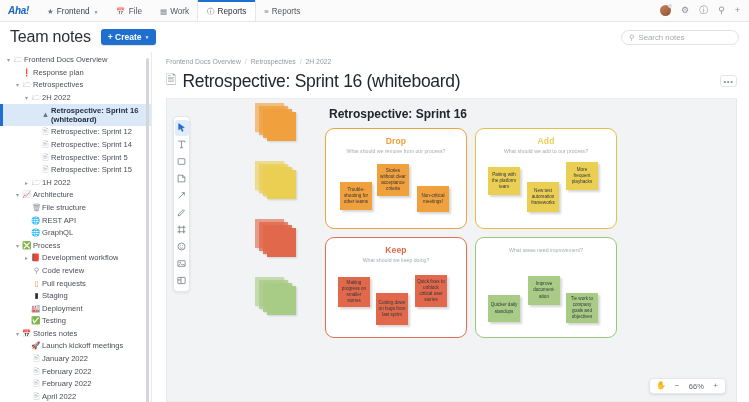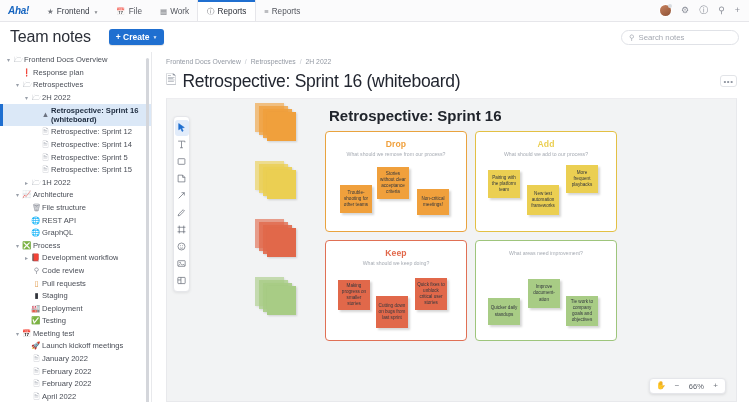--- a/index.html
+++ b/index.html
@@ -58,21 +58,20 @@
     width:4px;height:4px;border-radius:50%;background:#d9dde2;
   }
 
   
   .titlebar {
     height: 30px; min-height: 30px;
     display: flex; align-items: center;
     padding: 0 10px;
     background: #fff;
     position: relative;
-    gap: 8px;
   }
   .page-title { font-size: 16px; color: #2b2f38; font-weight: 400; letter-spacing: -0.2px;}
   .create-btn {
     margin-left: 10px;
     background: #1f6fd0; color: #fff;
     font-size: 8.5px; font-weight: bold;
     border-radius: 3px; padding: 3px 7px;
     display: flex; align-items: center; gap: 3px;
     cursor: pointer; border: none;
     box-shadow: 0 1px 1px rgba(0,0,0,.12);
@@ -196,24 +195,24 @@
   .stack i:nth-child(1) { left: 0;  top: 0;  opacity: .62; }
   .stack i:nth-child(2) { left: 4px;top: 3px;opacity: .78; }
   .stack i:nth-child(3) { left: 8px;top: 6px;opacity: .90; }
   .stack i:nth-child(4) { left: 12px;top: 9px; }
 
   
   .board {
     position: absolute; left: 158px; top: 2px;
     width: 292px;
   }
-  .board-title { font-size: 15px; font-weight: bold; color: #21252c; margin: 6px 0 7px 4px; }
+  .board-title { font-size: 12px; font-weight: bold; color: #21252c; margin: 6px 0 7px 4px; }
   .quads { display: grid; grid-template-columns: 1fr 1fr; gap: 8px 8px; }
   .quad {
-    background: #fff; border-radius: 4px;
+    background: #fff; border-radius: 9px;
     height: 101px; position: relative; overflow: hidden;
   }
   .quad-h { text-align: center; padding-top: 7px; }
   .quad-h .qt { font-size: 8.6px; font-weight: bold; letter-spacing: .1px;}
   .quad-h .qs { font-size: 5.2px; color: #a6abb3; margin-top: 1.5px; }
   .note {
     position: absolute;
     display: flex; align-items: center; justify-content: center; text-align: center;
     font-size: 4.6px; line-height: 6.2px; color: #33373e;
     padding: 2px; box-shadow: 1.5px 1.5px 2px rgba(0,0,0,.16);
@@ -387,21 +386,21 @@
             <span class="rlabel">Deployment</span>
           </div>
           <div class="row" style="padding-left: 22px;">
             <span class="twisty empty">▸</span>
             <span class="ricon" style="color: rgb(47, 163, 74);">✅</span>
             <span class="rlabel">Testing</span>
           </div>
           <div class="row" style="padding-left: 13px;">
             <span class="twisty">▾</span>
             <span class="ricon" style="color: rgb(154, 160, 170);">📅</span>
-            <span class="rlabel">Meeting test</span>
+            <span class="rlabel">Stories notes</span>
           </div>
           <div class="row" style="padding-left: 22px;">
             <span class="twisty empty">▸</span>
             <span class="ricon" style="color: rgb(208, 74, 58);">🚀</span>
             <span class="rlabel">Launch kickoff meetings</span>
           </div>
           <div class="row" style="padding-left: 22px;">
             <span class="twisty empty">▸</span>
             <span class="ricon" style="color: rgb(162, 167, 176);">🖹</span>
             <span class="rlabel">January 2022</span>

